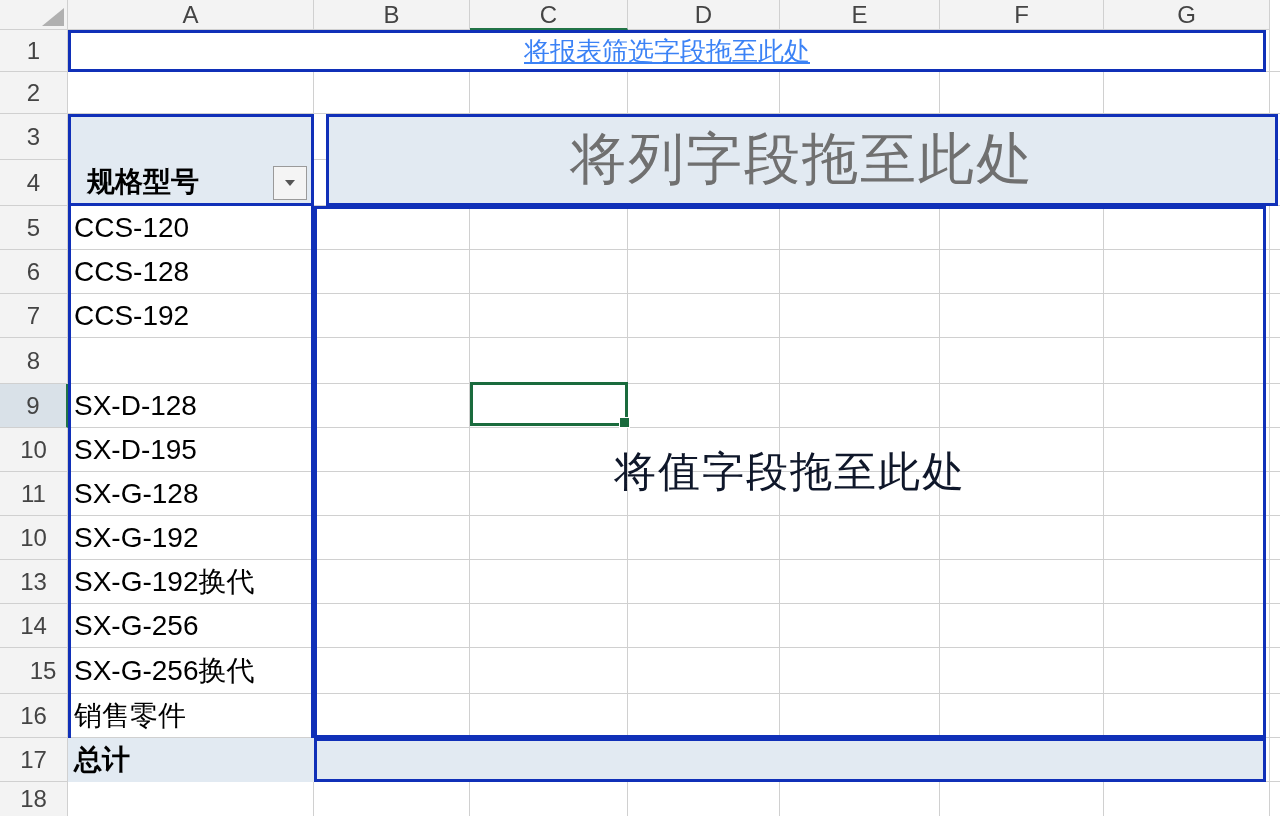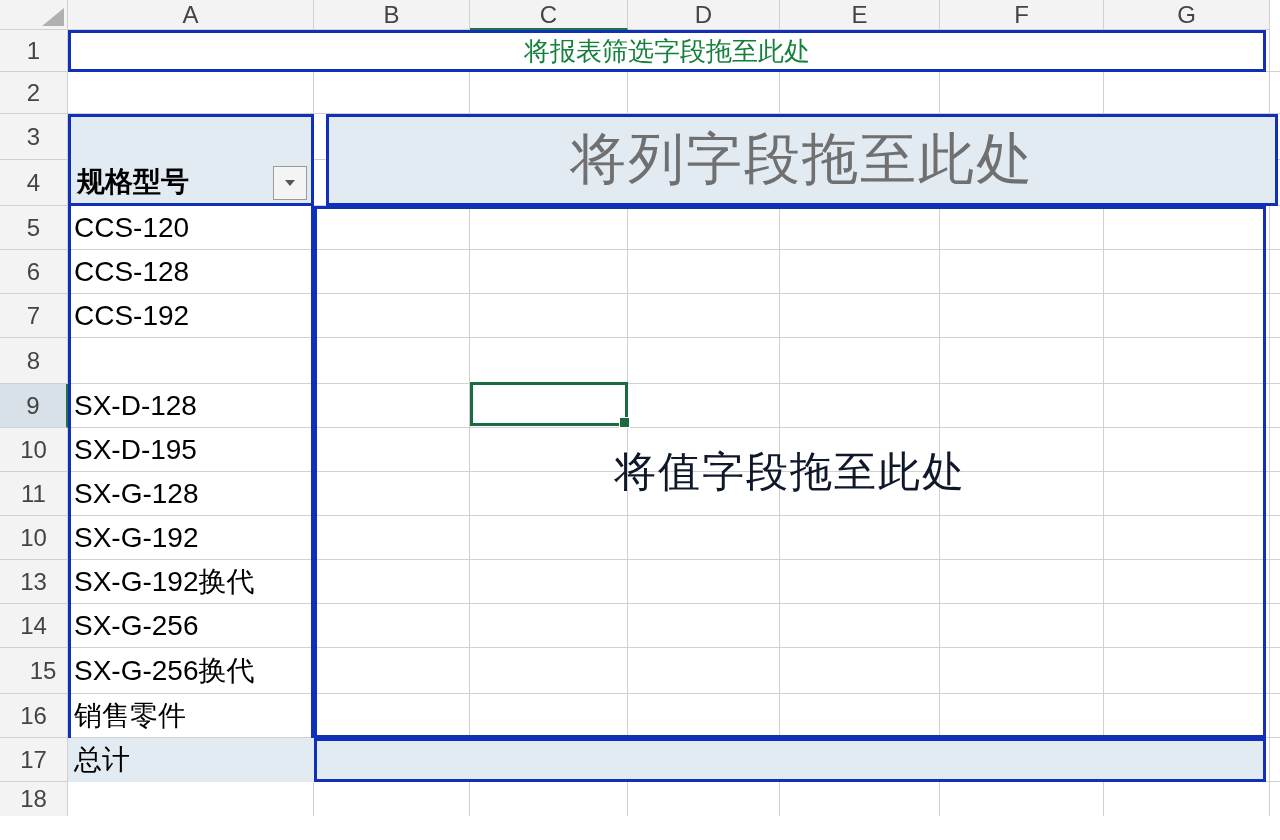--- a/index.html
+++ b/index.html
@@ -136,22 +136,23 @@
     top: 30px;
     width: 1198px;
     height: 42px;
     box-sizing: border-box;
     border: 3px solid #1030b8;
     background: #ffffff;
     display: flex;
     align-items: center;
     justify-content: center;
     font-size: 26px;
-    color: #15803d;
-    pointer-events: none;
+    color: #3b82f6;
+    pointer-events: none;
+    text-decoration: underline;
   }
   .pivot-cols {
     position: absolute;
     left: 326px;  
     top: 114px;   
     width: 952px;
     height: 92px; 
     box-sizing: border-box;
     border: 3px solid #1030b8;
     background: #e2eaf2;
@@ -226,21 +227,21 @@
     left: 68px;
     top: 160px; 
     width: 246px;
     height: 46px;
     box-sizing: border-box;
     border: 3px solid #1030b8;
     border-top: none;
     background: #e2eaf2;
     display: flex;
     align-items: center;
-    padding-left: 6px;
+    padding-left: 16px;
     font-size: 28px;
     font-weight: bold;
   }
   .rowfield-cell .dd {
     position: absolute;
     right: 4px;
     top: 6px;
     width: 32px;
     height: 32px;
     border: 1px solid #9a9a9a;
@@ -262,21 +263,21 @@
   .rowitem {
     position: absolute;
     left: 74px;
     width: 236px;
     font-size: 28px;
     color: #000;
     display: flex;
     align-items: center;
     pointer-events: none;
   }
-  .rowitem.bold { font-weight: normal; }
+  .rowitem.bold { font-weight: bold; }
 
   
   .active-cell {
     position: absolute;
     left: 470px; 
     top: 382px;  
     width: 158px;
     height: 44px;
     box-sizing: border-box;
     border: 3px solid #1a6b3d;

